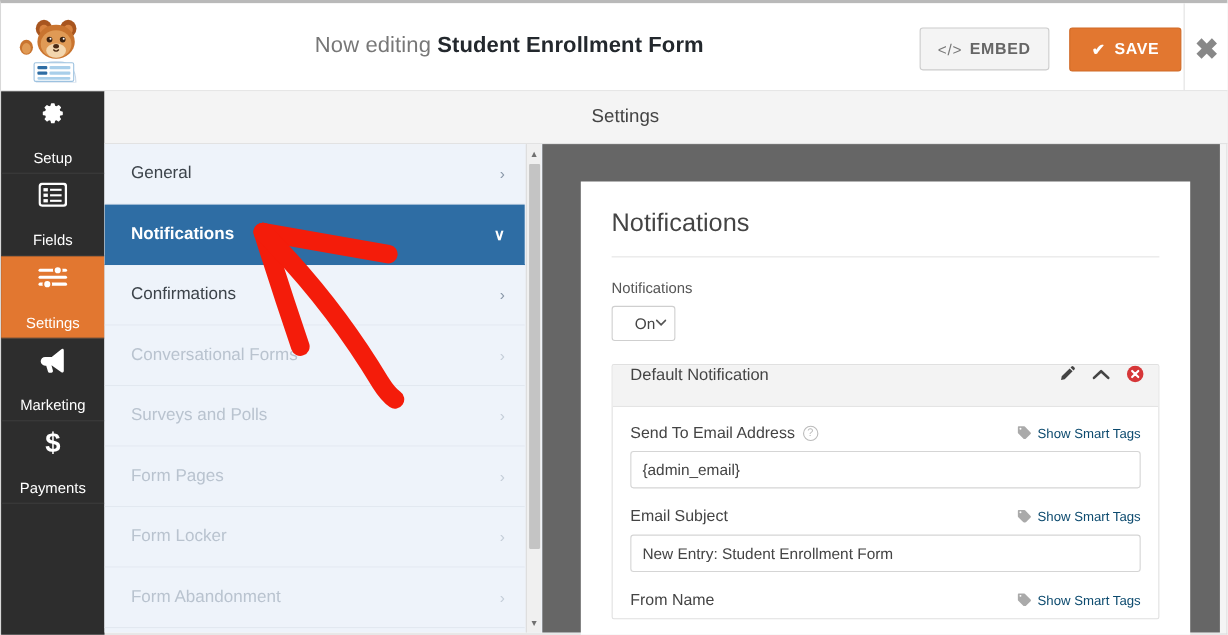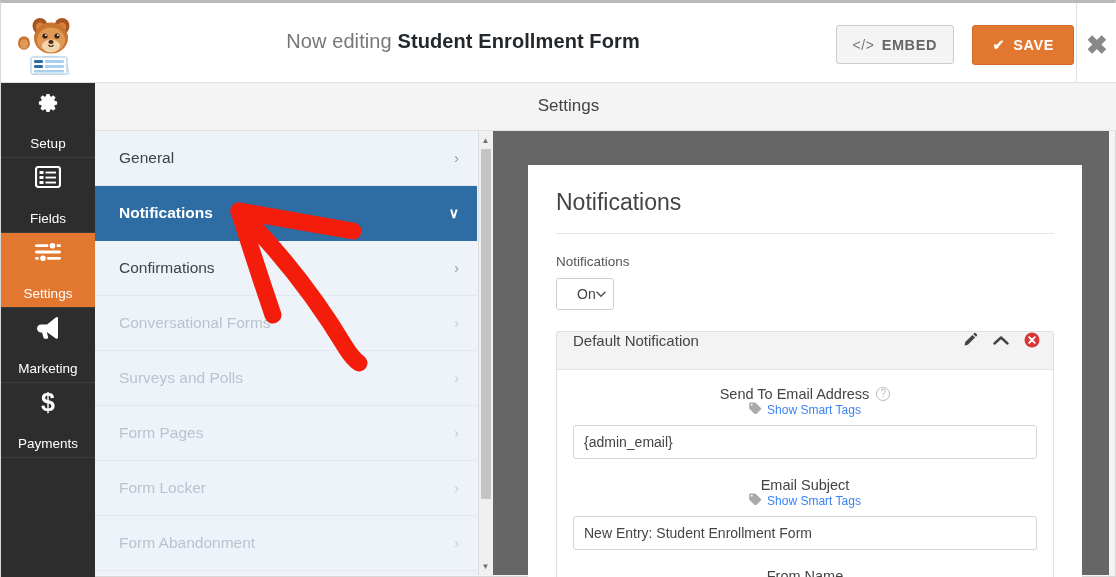--- a/index.html
+++ b/index.html
@@ -215,29 +215,28 @@
     border-bottom: 1px solid #e4e4e4;
   }
   .notif-block-title { font-size: 15px; color: #444444; }
   .head-icons { display: flex; align-items: center; gap: 15px; }
   .icon-btn { cursor: pointer; display: flex; align-items: center; }
 
   .notif-body { padding: 16px 16px 0 16px; }
   .field-row {
     display: flex; align-items: center; justify-content: space-between;
     margin-bottom: 8px;
-    flex-direction: column;
   }
   .field-label {
     display: flex; align-items: center; gap: 7px;
     font-size: 14.5px; color: #444444;
   }
   .smart-tags {
     display: flex; align-items: center; gap: 5px;
-    font-size: 12px; color: #3b82f6;
+    font-size: 12px; color: #0c4a6e;
     cursor: pointer;
   }
   .help-icon {
     width: 14px; height: 14px; border-radius: 50%;
     border: 1px solid #bbbbbb; color: #bbbbbb;
     font-size: 10px; line-height: 12px; text-align: center;
     cursor: pointer;
   }
   .text-input {
     width: 100%; height: 34px;

